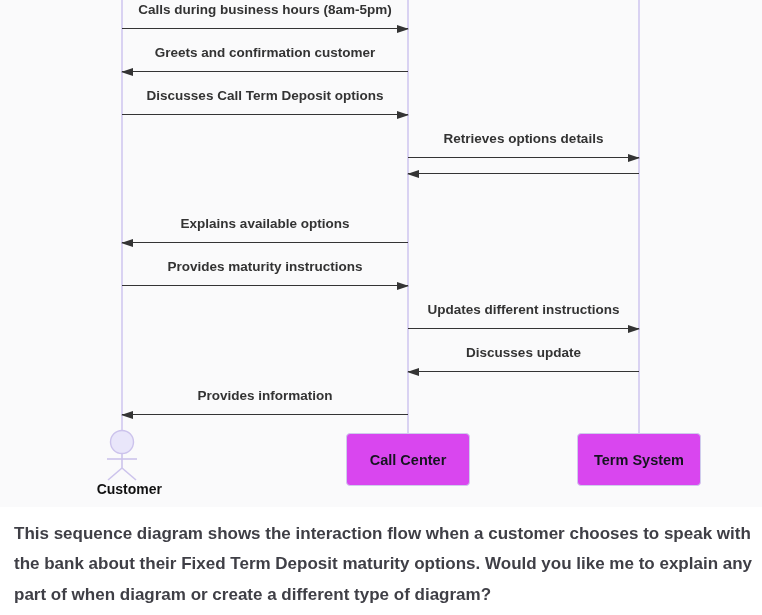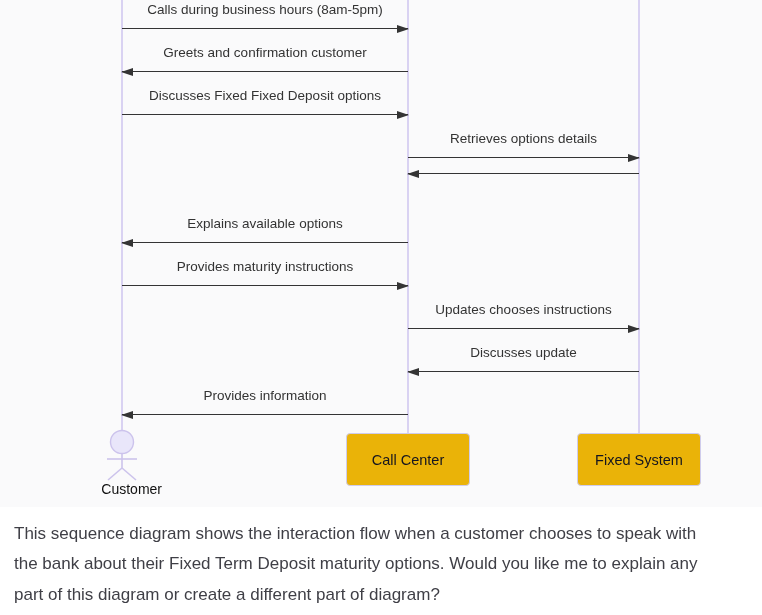--- a/index.html
+++ b/index.html
@@ -1,19 +1,19 @@
 <!DOCTYPE html>
 <html><head>
 <meta charset="utf-8">
 <style>
   * { margin:0; padding:0; box-sizing:border-box; }
   html,body { background:#ffffff; }
   .screen {
     position:relative; width:762px; height:615px; overflow:hidden;
-    background:#ffffff; font-family:"Liberation Sans", sans-serif;
+    background:#ffffff; font-family:"Liberation Sans", sans-serif;font-weight:bold;
   }
   .diagram {
     position:absolute; left:0; top:0; width:762px; height:507px;
     background:#fafafb;
   }
   .lifeline {
     position:absolute; top:0; width:1.5px; background:#d9d2f2;
   }
   .ll-customer { left:121px; height:430px; }
   .ll-callcenter { left:407px; height:434px; }
@@ -31,21 +31,21 @@
     content:""; position:absolute; right:-1px; top:-4px; width:0; height:0;
     border-left:12px solid #343434; border-top:4.5px solid transparent; border-bottom:4.5px solid transparent;
   }
   .dir-left .line::after {
     content:""; position:absolute; left:-1px; top:-4px; width:0; height:0;
     border-right:12px solid #343434; border-top:4.5px solid transparent; border-bottom:4.5px solid transparent;
   }
 
   .participant-box {
     position:absolute; top:433px; width:124px; height:53px;
-    background:#eab308; border:1px solid #cfccec; border-radius:4px;
+    background:#d946ef; border:1px solid #cfccec; border-radius:4px;
     display:flex; align-items:center; justify-content:center;
     font-size:14.5px; color:#15151f;
   }
   .box-callcenter { left:346px; }
   .box-bank { left:577px; }
 
   .actor-figure { position:absolute; left:94px; top:428px; }
   .actor-label {
     position:absolute; left:82px; top:481px; width:80px;
     text-align:right; font-size:14px; color:#111111;
@@ -69,40 +69,40 @@
 
     <div class="msg lane-cust-cc dir-right" style="top:1px">
       <div class="lbl">Calls during business hours (8am-5pm)</div>
       <div class="line"></div>
     </div>
     <div class="msg lane-cust-cc dir-left" style="top:44px">
       <div class="lbl">Greets and confirmation customer</div>
       <div class="line"></div>
     </div>
     <div class="msg lane-cust-cc dir-right" style="top:87px">
-      <div class="lbl">Discusses Fixed Fixed Deposit options</div>
+      <div class="lbl">Discusses Call Term Deposit options</div>
       <div class="line"></div>
     </div>
     <div class="msg lane-cc-bank dir-right" style="top:130px">
       <div class="lbl">Retrieves options details</div>
       <div class="line"></div>
     </div>
     <div class="msg lane-cc-bank dir-left" style="top:173px">
       <div class="line"></div>
     </div>
     <div class="msg lane-cust-cc dir-left" style="top:215px">
       <div class="lbl">Explains available options</div>
       <div class="line"></div>
     </div>
     <div class="msg lane-cust-cc dir-right" style="top:258px">
       <div class="lbl">Provides maturity instructions</div>
       <div class="line"></div>
     </div>
     <div class="msg lane-cc-bank dir-right" style="top:301px">
-      <div class="lbl">Updates chooses instructions</div>
+      <div class="lbl">Updates different instructions</div>
       <div class="line"></div>
     </div>
     <div class="msg lane-cc-bank dir-left" style="top:344px">
       <div class="lbl">Discusses update</div>
       <div class="line"></div>
     </div>
     <div class="msg lane-cust-cc dir-left" style="top:387px">
       <div class="lbl">Provides information</div>
       <div class="line"></div>
     </div>
@@ -113,24 +113,24 @@
       <line x1="13" y1="31" x2="43" y2="31" stroke="#ccc3ec" stroke-width="1.6"></line>
       <line x1="28" y1="40" x2="14" y2="52" stroke="#ccc3ec" stroke-width="1.6"></line>
       <line x1="28" y1="40" x2="42" y2="52" stroke="#ccc3ec" stroke-width="1.6"></line>
     </svg>
     <div class="actor-label">Customer</div>
 
     <div class="participant-box box-callcenter">
       <span>Call Center</span>
     </div>
     <div class="participant-box box-bank">
-      <span>Fixed System</span>
+      <span>Term System</span>
     </div>
 
   </div>
 
   <div class="caption">
     <div>This sequence diagram shows the interaction flow when a customer chooses to speak with</div>
     <div>the bank about their Fixed Term Deposit maturity options. Would you like me to explain any</div>
-    <div>part of this diagram or create a different part of diagram?</div>
+    <div>part of when diagram or create a different type of diagram?</div>
   </div>
 
 </div>
 
 </body></html>

